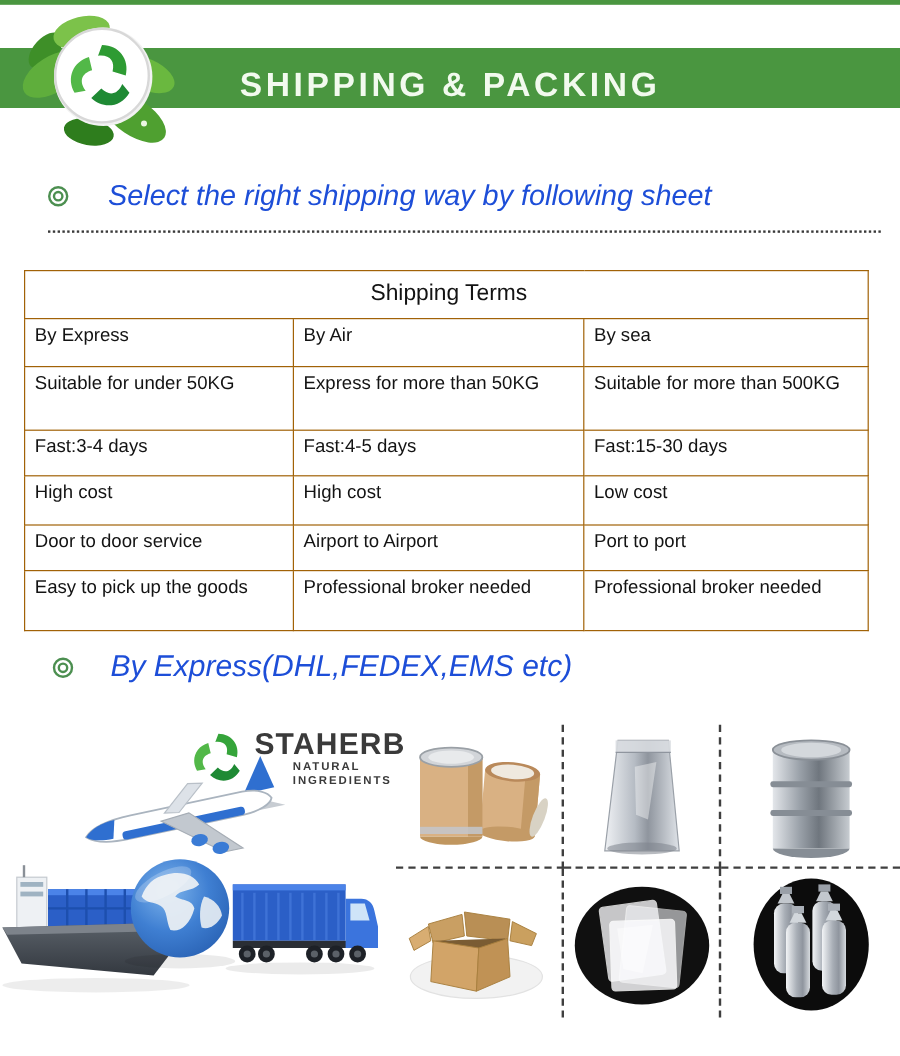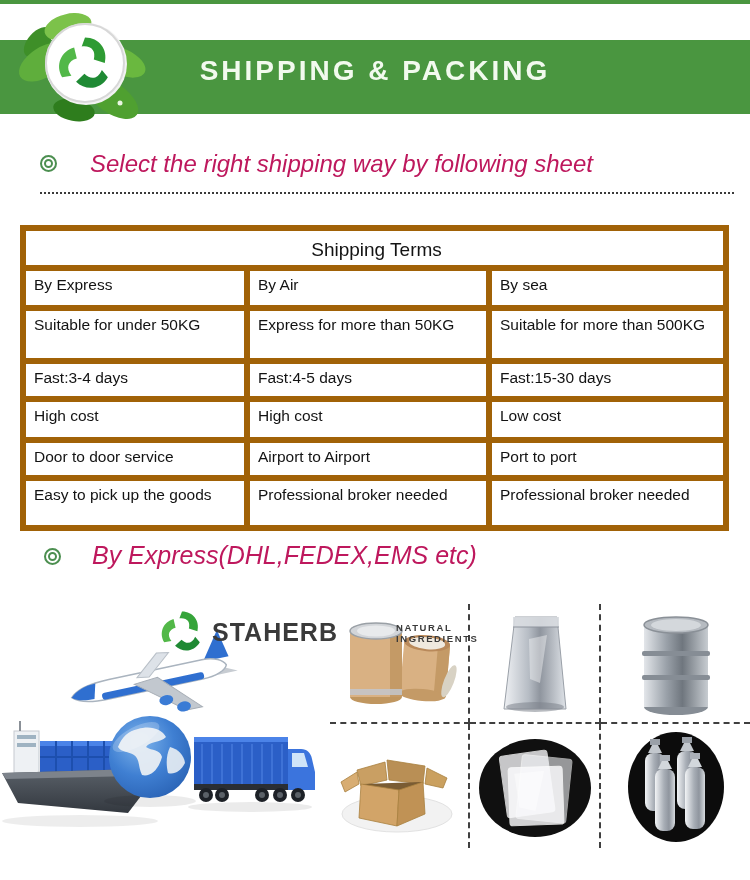--- a/index.html
+++ b/index.html
@@ -1,54 +1,54 @@
 <!DOCTYPE html>
 <html><head>
 <meta charset="utf-8">
 <style>
   html,body{margin:0;padding:0;background:#ffffff;}
   .page{position:relative;width:750px;height:880px;background:#fff;overflow:hidden;
         font-family:"Liberation Sans", sans-serif;}
 
   
   .top-strip{position:absolute;left:0;top:0;width:750px;height:4px;background:#4a9640;}
-  .banner{position:absolute;left:0;top:40px;width:750px;height:74px;background:#4a9640;}
+  .banner{position:absolute;left:0;top:40px;width:750px;height:50px;background:#4a9640;}
   .banner-title{position:absolute;left:0;top:0;width:100%;height:62px;line-height:62px;
         text-align:center;color:#f2faee;font-size:28px;font-weight:bold;letter-spacing:3px;}
 
   .corner-logo{position:absolute;left:8px;top:0px;width:142px;height:126px;z-index:5;}
 
   
   .bullet{position:absolute;width:17px;height:17px;border:2px solid #4c8f50;border-radius:50%;
         box-sizing:border-box;display:flex;align-items:center;justify-content:center;}
   .bullet-inner{width:9px;height:9px;border:2px solid #4c8f50;border-radius:50%;box-sizing:border-box;}
-  .h-italic{position:absolute;color:#be185d;font-style:italic;font-size:24px;white-space:nowrap;}
+  .h-italic{position:absolute;color:#1d4ed8;font-style:italic;font-size:24px;white-space:nowrap;}
 
   .dotted-sep{position:absolute;left:40px;top:192px;width:694px;height:0;
         border-top:2px dotted #3a3a3a;}
 
   
   .ship-table{position:absolute;left:20px;top:225px;width:703px;border-collapse:collapse;
         table-layout:fixed;}
-  .ship-table td{border:6px solid #a16207;color:#131313;font-size:15.5px;
+  .ship-table td{border:1px solid #a16207;color:#131313;font-size:15.5px;
         vertical-align:top;padding:5px 4px 0 8px;overflow:hidden;}
   .ship-table .t-title{ text-align:center;font-size:19px;padding-top:8px;}
 
   
   .pack-grid{position:absolute;left:330px;top:604px;width:420px;height:244px;
         display:grid;grid-template-columns:140px 131px 149px;grid-template-rows:120px 124px;}
   .pack-cell{display:flex;align-items:center;justify-content:center;box-sizing:border-box;}
   .pc-vr{border-right:2px dashed #3f3f3f;}
   .pc-hb{border-bottom:2px dashed #3f3f3f;}
 
   
   .brand{position:absolute;left:158px;top:604px;width:190px;height:56px;display:flex;
         align-items:center;z-index:4;}
   .brand-knot{width:48px;height:48px;flex:0 0 auto;}
-  .brand-text{margin-left:6px;display:flex;flex-direction:row;gap:26px;}
+  .brand-text{margin-left:6px;display:flex;flex-direction:column;}
   .brand-name{font-size:25px;font-weight:bold;color:#3a3a3a;letter-spacing:1px;line-height:24px;}
   .brand-tag{font-size:9.5px;color:#3a3a3a;letter-spacing:1.6px;font-weight:bold;margin-top:2px;padding-left:32px;}
 
   .illustration{position:absolute;left:0px;top:625px;width:325px;height:210px;}
 </style>
 </head>
 <body>
 
 <div class="page">
 

